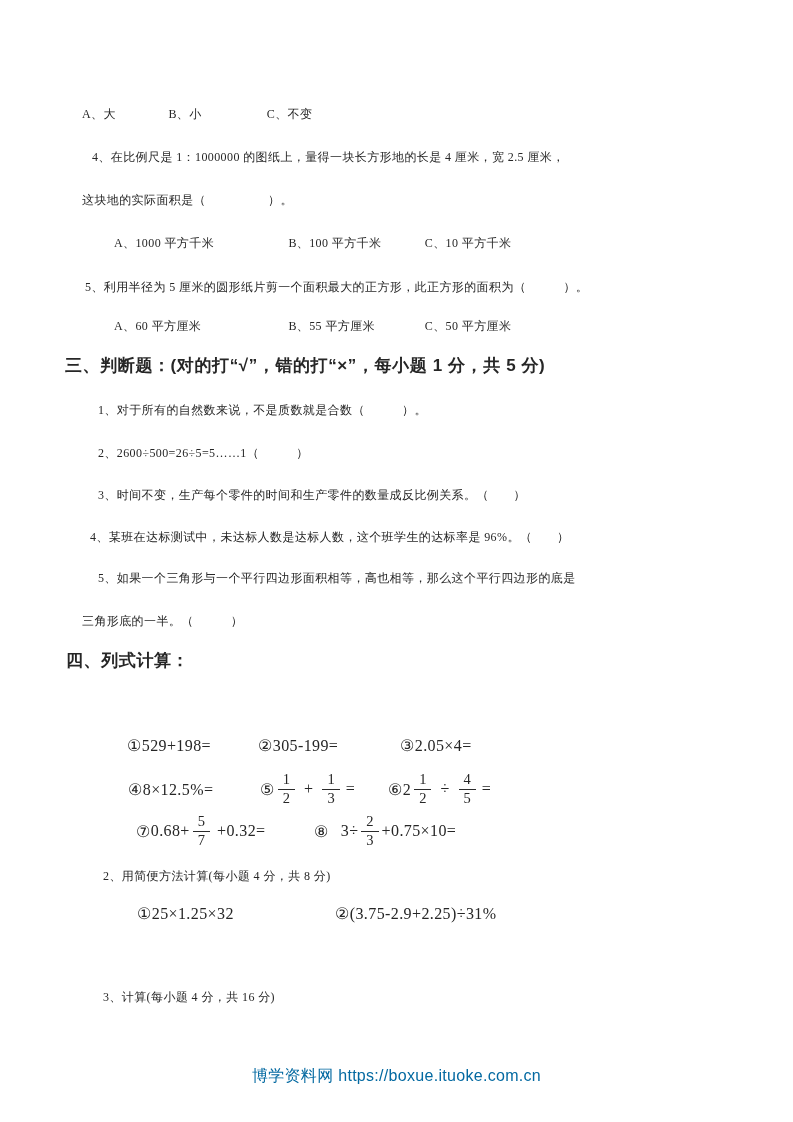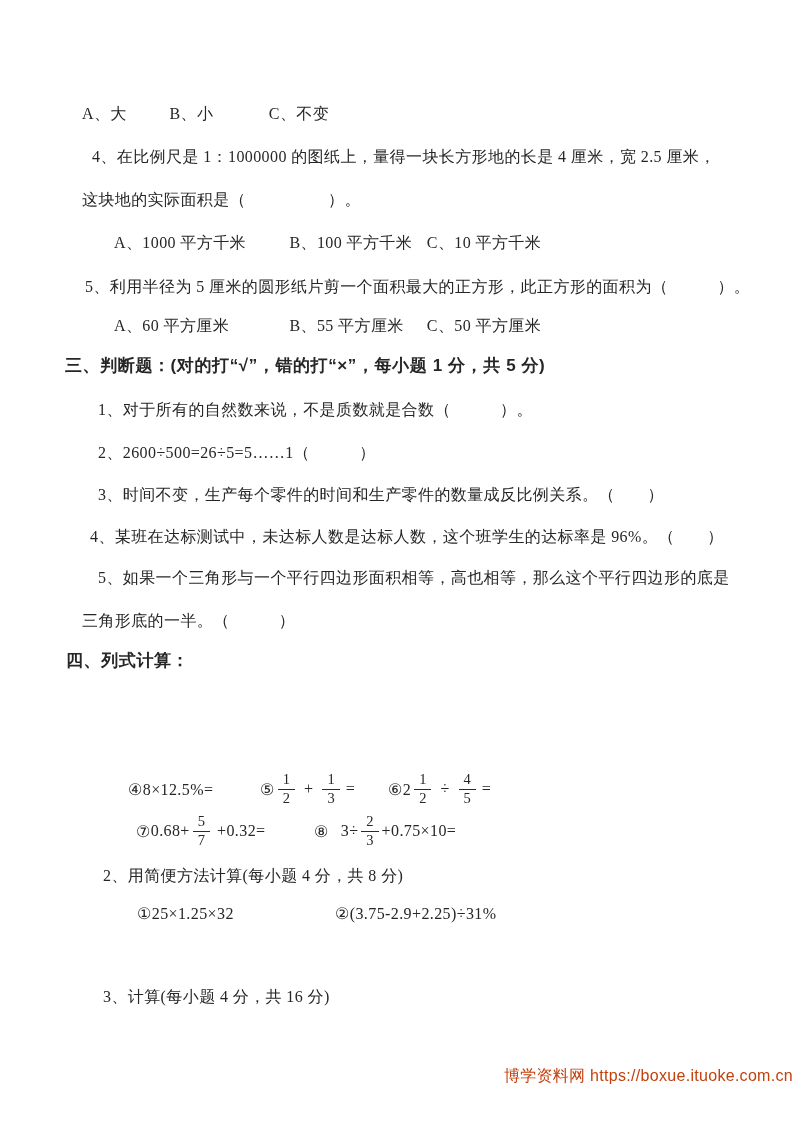--- a/index.html
+++ b/index.html
@@ -8,21 +8,21 @@
     width:793px;height:1122px;
     margin:0 auto;
     background:#ffffff;
     font-family:"Liberation Serif","DejaVu Serif",serif;
     color:#262626;
     overflow:hidden;
   }
   .line{
     position:absolute;
     white-space:nowrap;
-    font-size:16px;
+    font-size:12px;
     letter-spacing:0.4px;
     line-height:20px;
   }
   .h{
     font-weight:bold;
     font-size:17px;
     letter-spacing:0.6px;
     font-family:"Liberation Sans","DejaVu Sans",sans-serif;
   }
   .opts span{display:inline-block;}
@@ -50,24 +50,24 @@
     letter-spacing:0;
   }
   .frac .fnum{padding:0 5px 1px;}
   .frac .fden{border-top:1.4px solid #2b2b2b;padding:1px 5px 0;}
   .op{margin:0 6px;}
   .eq{margin-left:3px;}
   .footer{
     position:absolute;
     left:0;right:0;
     top:1066px;
-    text-align:right;
+    text-align:center;
     font-family:"Liberation Sans","DejaVu Sans",sans-serif;
     font-size:16px;
-    color:#c2410c;
+    color:#0369a1;
     letter-spacing:0.3px;
   }
 </style>
 </head>
 <body>
 
 <div class="page">
 
   <div class="line opts" style="left:82px;top:104px;">
     <span class="w83">A、大</span>
@@ -93,20 +93,25 @@
   <div class="line h" style="left:65px;top:356px;">三、判断题：(对的打“√”，错的打“×”，每小题 1 分，共 5 分)</div>
   <div class="line" style="left:98px;top:400px;">1、对于所有的自然数来说，不是质数就是合数（　　　）。</div>
   <div class="line" style="left:98px;top:443px;">2、2600÷500=26÷5=5……1（　　　）</div>
   <div class="line" style="left:98px;top:485px;">3、时间不变，生产每个零件的时间和生产零件的数量成反比例关系。（　　）</div>
   <div class="line" style="left:90px;top:527px;">4、某班在达标测试中，未达标人数是达标人数，这个班学生的达标率是 96%。（　　）</div>
   <div class="line" style="left:98px;top:568px;">5、如果一个三角形与一个平行四边形面积相等，高也相等，那么这个平行四边形的底是</div>
   <div class="line" style="left:82px;top:611px;">三角形底的一半。（　　　）</div>
 
   <div class="line h" style="left:66px;top:651px;">四、列式计算：</div>
 
+  <div class="exprrow" style="left:127px;top:736px;">
+    <span class="w131">①529+198=</span>
+    <span class="w142">②305-199=</span>
+    <span>③2.05×4=</span>
+  </div>
 
   <div class="exprrow" style="left:128px;top:765px;height:48px;">
     <span class="grp w132">
       <span>④8×12.5%=</span>
     </span>
     <span class="grp w128">
       <span>⑤</span>
       <span class="frac">
         <span class="fnum">1</span>
         <span class="fden">2</span>

